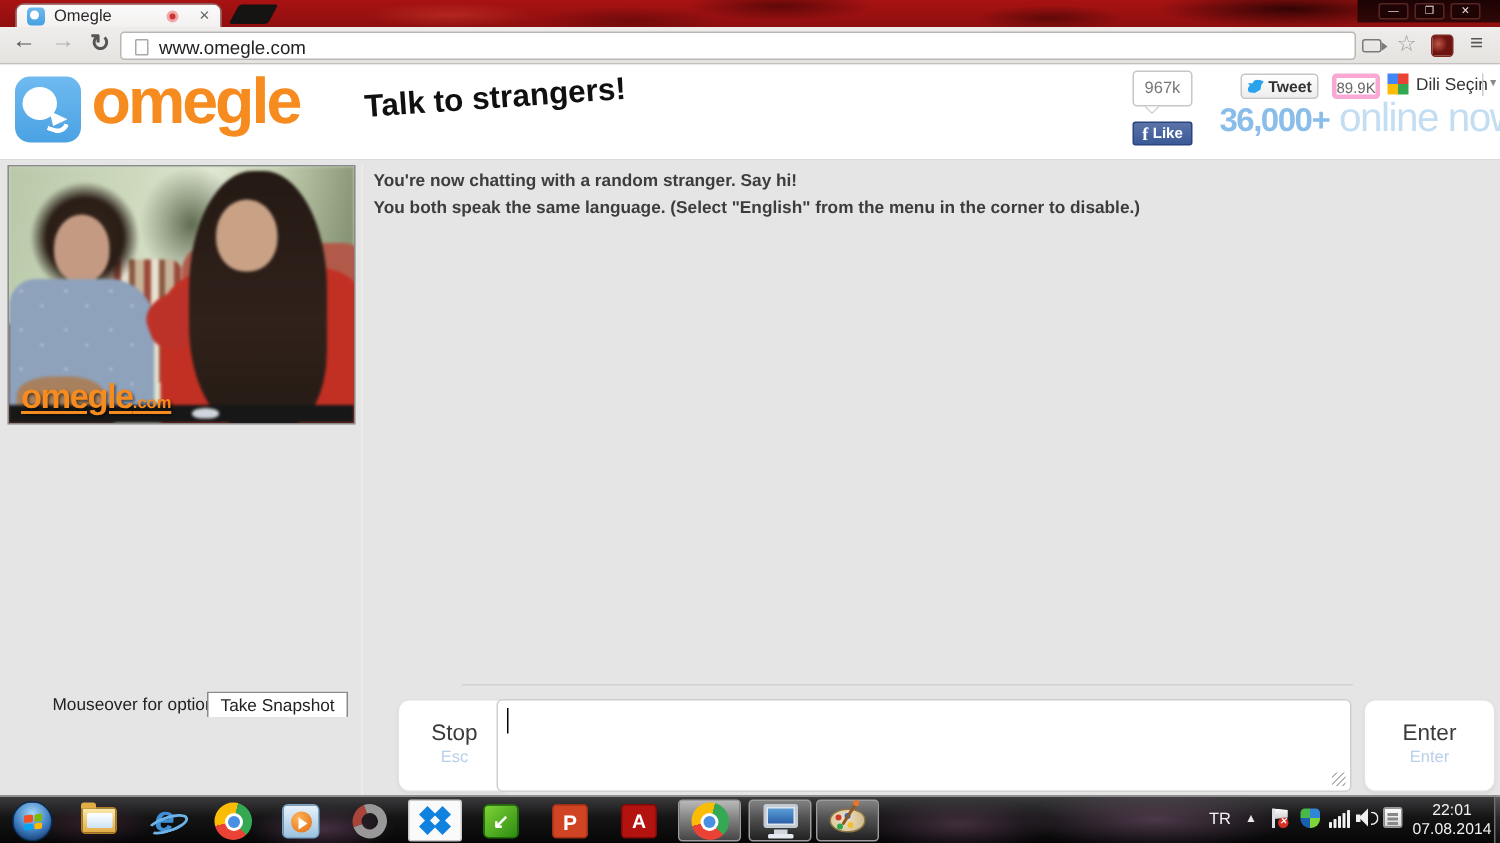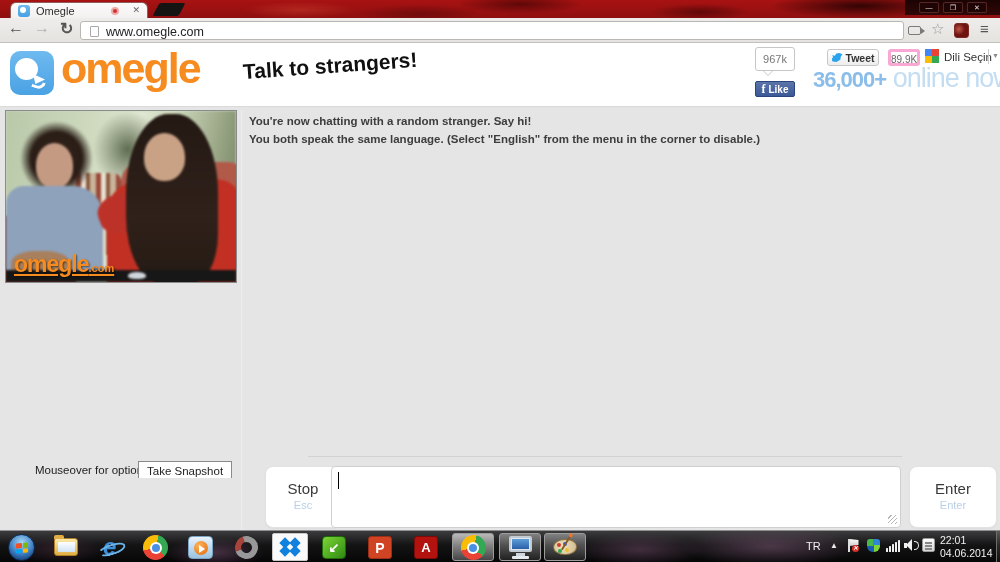--- a/index.html
+++ b/index.html
@@ -170,21 +170,21 @@
   #tray-flag .err { position:absolute; left:4px; top:6px; width:7px; height:7px; border-radius:50%; background:#d93025; color:#fff; font-size:6px; line-height:7px; text-align:center; font-weight:bold; }
   #tray-shield { position:absolute; left:-133px; top:8px; width:13px; height:13px; background:conic-gradient(#2f86d8 0 90deg,#7fd438 90deg 180deg,#1a5fb0 180deg 270deg,#49b84a 270deg 360deg); border-radius:3px 3px 6px 6px; }
   #tray-signal { position:absolute; left:-114px; top:8px; width:14px; height:13px; }
   #tray-signal i { position:absolute; bottom:0; width:2px; background:#f0f0f0; border-radius:.5px; }
   #tray-vol { position:absolute; left:-96px; top:8px; width:15px; height:13px; }
   #tray-vol .spk { position:absolute; left:0; top:4px; width:3px; height:5px; background:#f0f0f0; }
   #tray-vol .cone { position:absolute; left:2px; top:0; border-right:6px solid #f0f0f0; border-top:6.5px solid transparent; border-bottom:6.5px solid transparent; }
   #tray-vol .wave { position:absolute; left:10px; top:2px; width:5px; height:9px; border:1.5px solid #f0f0f0; border-left:none; border-radius:0 7px 7px 0; }
   #tray-app { position:absolute; left:-78px; top:7px; width:13px; height:14px; background:linear-gradient(#fdfdfd,#d8d8d8); border-radius:2px; border:1px solid #9a9a9a; }
   #tray-app::after { content:""; position:absolute; left:2px; top:3px; width:7px; height:1.5px; background:#888; box-shadow:0 3px 0 #888, 0 6px 0 #888; }
-  #clock { position:absolute; left:-60px; top:3px; width:56px; font-size:10.5px; line-height:13px; }
+  #clock { position:absolute; left:-60px; top:3px; width:56px; text-align:center; font-size:10.5px; line-height:13px; }
   #show-desktop { position:absolute; right:0; top:0; width:11px; height:32px; border-left:1px solid #6e6e6e; background:linear-gradient(rgba(255,255,255,.14),rgba(255,255,255,.04)); }
 </style>
 </head>
 <body>
 
 <div id="screen">
 
   <div id="titlebar">
     <div id="tab">
       <span id="tab-favicon"></span>
@@ -358,18 +358,18 @@
           <i style="left:12px; height:12px;"></i>
       </span>
       <span id="tray-vol">
         <i class="spk"></i>
           <i class="cone"></i>
           <i class="wave"></i>
       </span>
       <span id="tray-app"></span>
       <div id="clock">
         <div>22:01</div>
-        <div>04.06.2014</div>
+        <div>07.08.2014</div>
       </div>
       <div id="show-desktop" style="left:-4px; right:auto;"></div>
     </div>
   </div>
 </div>
 
 </body></html>

